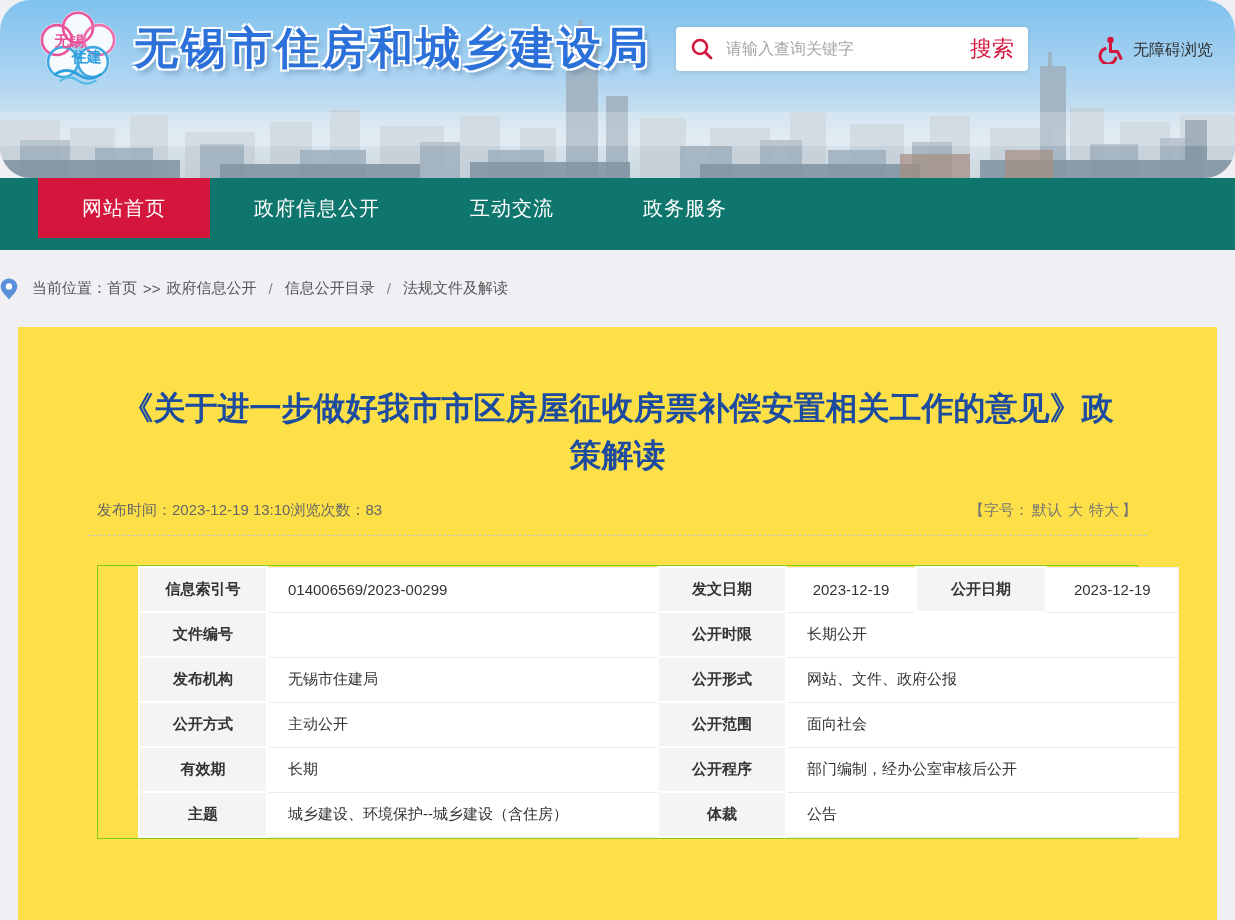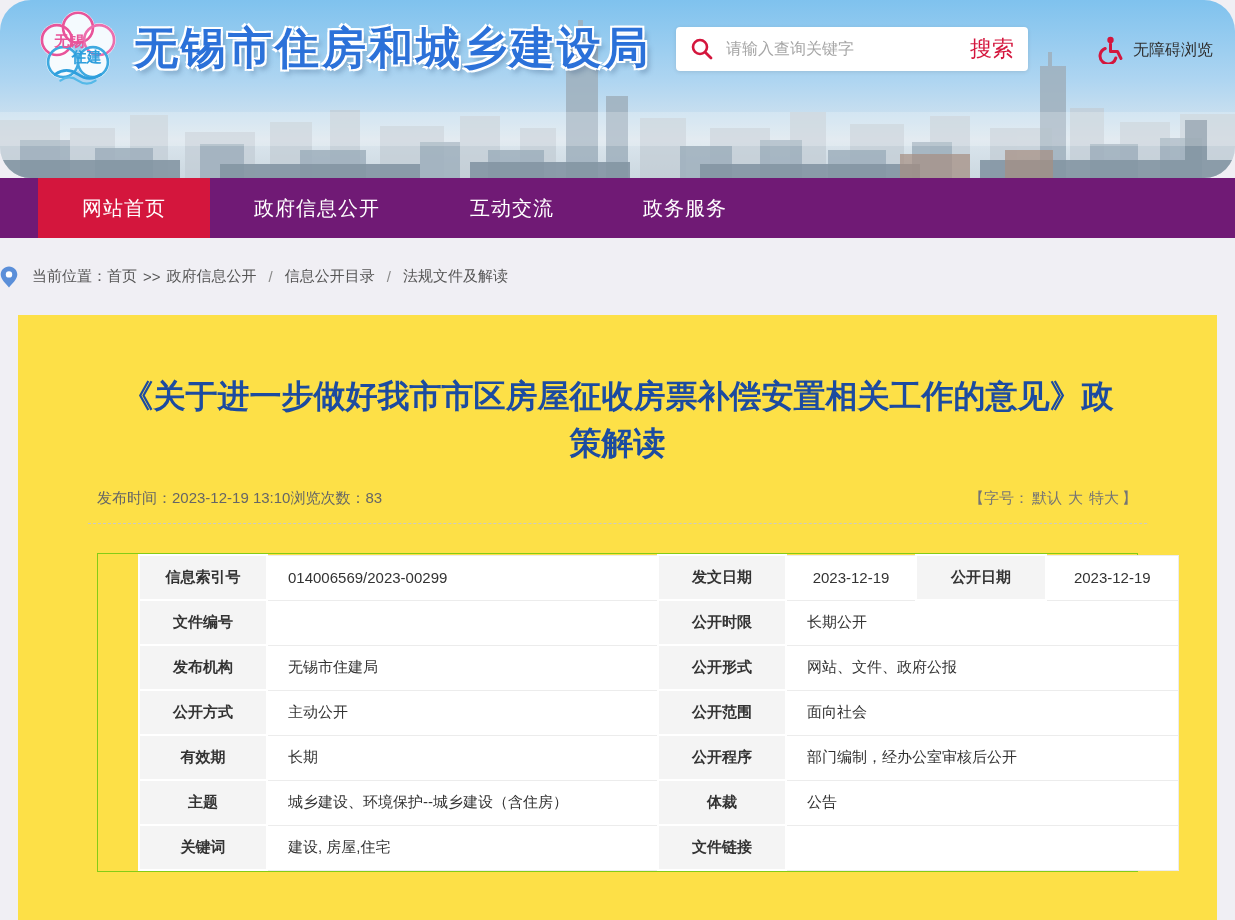--- a/index.html
+++ b/index.html
@@ -38,21 +38,21 @@
     flex: 0 0 auto; background: none; border: none; padding: 0; margin-left: 8px;
     color: #d4163d; font-size: 22px; cursor: pointer; font-family: inherit;
   }
   .accessibility {
     position: absolute; left: 1098px; top: 36px; display: flex; align-items: center;
     gap: 9px; cursor: pointer;
   }
   .accessibility .a11y-label { font-size: 16px; color: #2f2f2f; }
 
   
-  .navbar { height: 60px; background: #701a75; display: flex; padding-left: 38px; }
+  .navbar { height: 72px; background: #0f766e; display: flex; padding-left: 38px; }
   .nav-item {
     height: 60px; display: flex; align-items: center; justify-content: center;
     color: #fff; font-size: 20px; cursor: pointer; letter-spacing: 1px;
   }
   .nav-item.active { background: #d4163d; }
   .nw1 { width: 172px; } .nw2 { width: 214px; } .nw3 { width: 176px; }
   .nw4 { width: 170px; } .nw5 { width: 142px; }
 
   
   .breadcrumb-bar {
@@ -281,22 +281,16 @@
         <td class="val">长期</td>
         <td class="lbl">公开程序</td>
         <td class="val" colspan="3">部门编制，经办公室审核后公开</td>
       </tr>
       <tr>
         <td class="lbl">主题</td>
         <td class="val">城乡建设、环境保护--城乡建设（含住房）</td>
         <td class="lbl">体裁</td>
         <td class="val" colspan="3">公告</td>
       </tr>
-      <tr>
-        <td class="lbl">关键词</td>
-        <td class="val">建设, 房屋,住宅</td>
-        <td class="lbl">文件链接</td>
-        <td class="val" colspan="3"></td>
-      </tr>
     </tbody>
       </table>
   </div>
 </main>
 
 </body></html>

